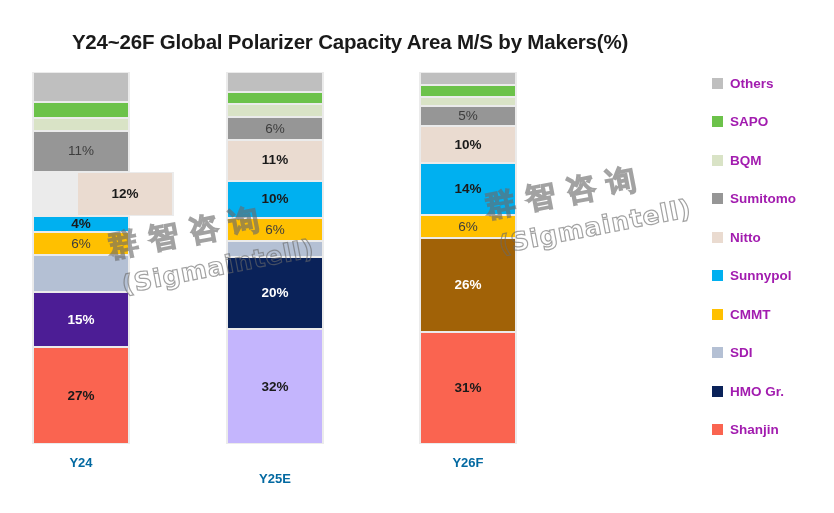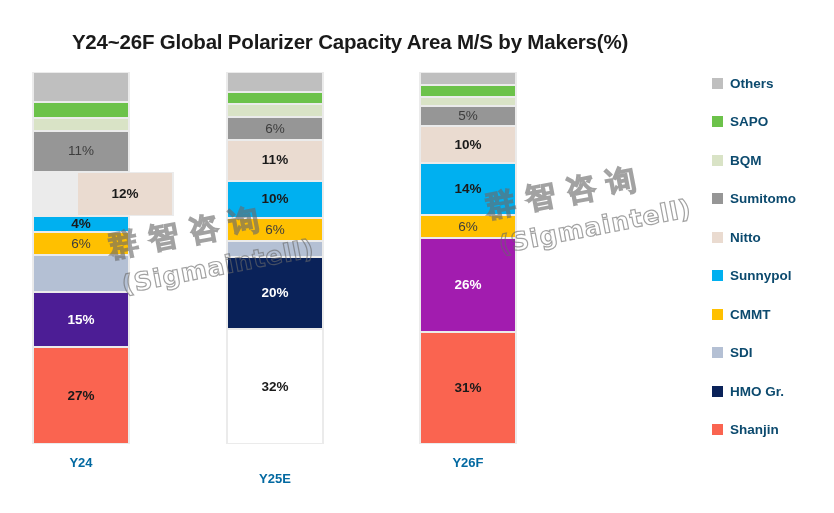--- a/index.html
+++ b/index.html
@@ -56,21 +56,21 @@
     position:absolute;left:712px;top:64px;
     display:flex;flex-direction:column;
   }
   .legend-item{
     display:flex;align-items:center;height:38.5px;
   }
   .legend-swatch{
     width:11px;height:11px;margin-right:7px;flex:0 0 auto;
   }
   .legend-text{
-    font-size:13.5px;font-weight:bold;color:#0c4a6e;white-space:nowrap;
+    font-size:13.5px;font-weight:bold;color:#a21caf;white-space:nowrap;
   }
 
   .watermark{
     position:absolute;pointer-events:none;
     color:transparent;
     font-family:"DejaVu Sans",sans-serif;
     -webkit-text-stroke:1.2px rgba(105,105,105,0.62);
     font-weight:bold;
     transform:rotate(-11deg);
     white-space:nowrap;
@@ -109,21 +109,21 @@
           <div class="seg" style="flex: 11 0 0px; background: rgb(150, 150, 150);">
             <span class="seg-label gray">11%</span>
           </div>
           <div class="seg" style="flex: 3 0 0px; background: rgb(217, 227, 198);"></div>
           <div class="seg" style="flex: 4 0 0px; background: rgb(108, 194, 74);"></div>
           <div class="seg" style="flex: 8 0 0px; background: rgb(191, 191, 191);"></div>
         </div>
     </div>
     <div class="bar-group g1">
       <div class="bar-stack">
-          <div class="seg" style="flex: 32 0 0px; background: #ffffff;">
+          <div class="seg" style="flex: 32 0 0px; background: #c4b5fd;">
             <span class="seg-label dark">32%</span>
           </div>
           <div class="seg" style="flex: 20 0 0px; background: rgb(10, 34, 89);">
             <span class="seg-label light">20%</span>
           </div>
           <div class="seg" style="flex: 4 0 0px; background: rgb(180, 192, 212);"></div>
           <div class="seg" style="flex: 6 0 0px; background: rgb(255, 192, 0);">
             <span class="seg-label gray">6%</span>
           </div>
           <div class="seg" style="flex: 10 0 0px; background: rgb(0, 176, 240);">
@@ -138,21 +138,21 @@
           <div class="seg" style="flex: 3 0 0px; background: rgb(217, 227, 198);"></div>
           <div class="seg" style="flex: 3 0 0px; background: rgb(108, 194, 74);"></div>
           <div class="seg" style="flex: 5 0 0px; background: rgb(191, 191, 191);"></div>
         </div>
     </div>
     <div class="bar-group g2">
       <div class="bar-stack">
           <div class="seg" style="flex: 31 0 0px; background: rgb(250, 100, 80);">
             <span class="seg-label dark">31%</span>
           </div>
-          <div class="seg" style="flex: 26 0 0px; background: #a21caf;">
+          <div class="seg" style="flex: 26 0 0px; background: #a16207;">
             <span class="seg-label light">26%</span>
           </div>
           <div class="seg" style="flex: 6 0 0px; background: rgb(255, 192, 0);">
             <span class="seg-label gray">6%</span>
           </div>
           <div class="seg" style="flex: 14 0 0px; background: rgb(0, 176, 240);">
             <span class="seg-label dark">14%</span>
           </div>
           <div class="seg" style="flex: 10 0 0px; background: rgb(234, 219, 208);">
             <span class="seg-label dark">10%</span>

